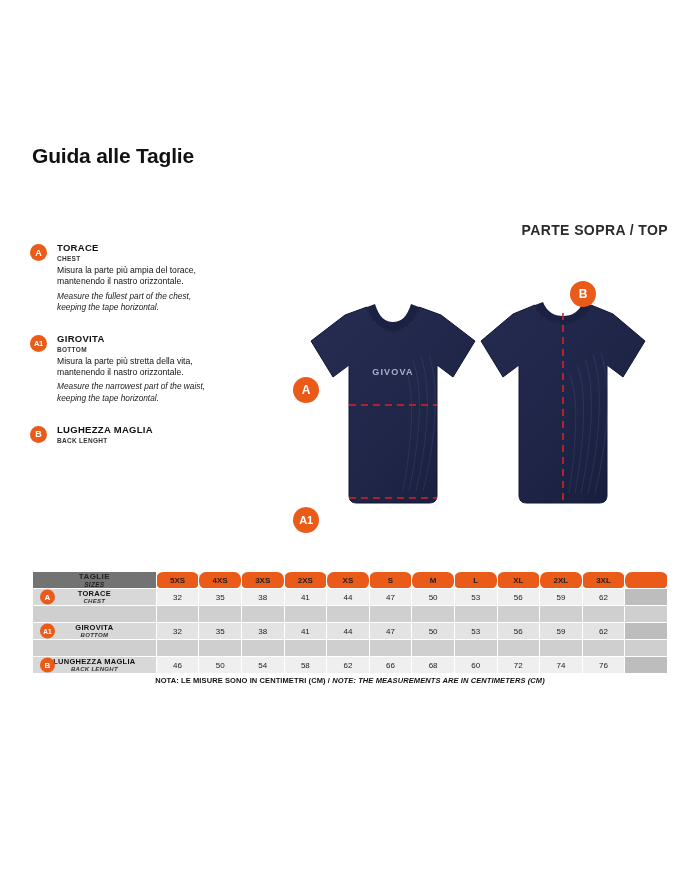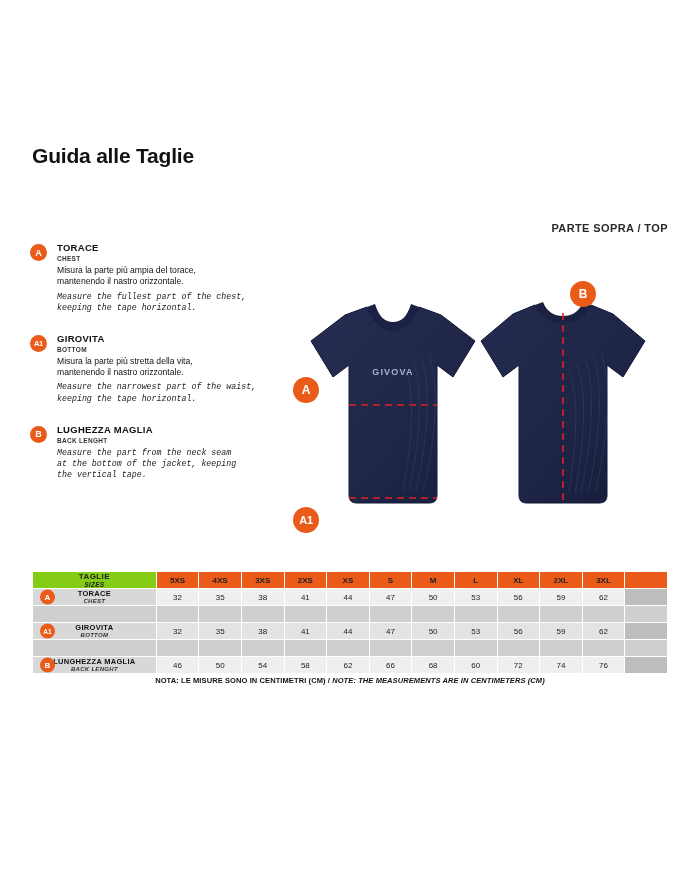--- a/index.html
+++ b/index.html
@@ -33,21 +33,21 @@
     font-style: italic;
     color: #111;
     line-height: 1.2;
     margin-top: 1px;
   }
 
   .top-label {
     position: absolute;
     right: 32px;
     top: 222px;
-    font-size: 11px;
+    font-size: 14px;
     font-weight: bold;
     letter-spacing: 0.4px;
     color: #2a2a2a;
   }
 
   
   .legend { position: absolute; left: 30px; top: 243px; width: 240px; }
   .legend-item { position: relative; padding-left: 27px; margin-bottom: 21px; }
   .badge {
     position: absolute;
@@ -84,21 +84,20 @@
     font-weight: normal;
     line-height: 1.32;
     color: #111;
   }
   .legend-en {
     font-size: 8.3px;
     font-style: italic;
     line-height: 1.34;
     color: #222;
     margin-top: 3px;
-    font-family: Liberation Mono, monospace;
   }
 
   
   .shirts { position: absolute; left: 285px; top: 295px; width: 390px; height: 260px; }
   .shirt-svg { position: absolute; top: 0; }
   .shirt-front { left: 20px; }
   .shirt-back { left: 190px; }
 
   .marker {
     position: absolute;
@@ -128,24 +127,24 @@
     padding: 0;
     height: 17px;
     text-align: center;
     font-size: 8px;
     color: #222;
     vertical-align: middle;
   }
   .col-label { width: 122px; }
   .col-size { width: 42px; }
 
-  .hdr { background: #84cc16; color: #fff; }
+  .hdr { background: #737373; color: #fff; }
   .hdr .hd-ital { font-style: italic; font-size: 6.5px; font-weight: bold; letter-spacing: 0.3px; }
   .hdr .hd-main { font-size: 8px; font-weight: bold; letter-spacing: 0.4px; }
-  th.hdr-size { background: #ea5b1a; color: #fff; font-size: 8px; font-weight: bold; }
+  th.hdr-size { background: #ea5b1a; color: #fff; font-size: 8px; font-weight: bold; border-radius: 7px; }
 
   td.lbl {
     background: #d8d8d8;
     text-align: right;
     padding-right: 6px;
     position: relative;
   }
   td.lbl .l1 { font-size: 7.5px; font-weight: bold; letter-spacing: 0.3px; color: #111; line-height: 1.05; }
   td.lbl .l2 { font-size: 6px; font-weight: bold; font-style: italic; letter-spacing: 0.3px; color: #333; line-height: 1.1; }
   td.lbl .badge-cell {
@@ -208,23 +207,20 @@
       <div class="legend-it" style="white-space:pre-line">Misura la parte più stretta della vita,
 mantenendo il nastro orizzontale.</div>
       <div class="legend-en" style="white-space:pre-line">Measure the narrowest part of the waist,
 keeping the tape horizontal.</div>
     </div>
 
     <div class="legend-item">
       <div class="badge">B</div>
       <div class="legend-title">LUGHEZZA MAGLIA</div>
       <div class="legend-sub">BACK LENGHT</div>
-      <div class="legend-en" style="white-space:pre-line">Measure the part from the neck seam
-at the bottom of the jacket, keeping
-the vertical tape.</div>
     </div>
 
   </div>
 
   <div class="shirts">
 
     <svg class="shirt-svg shirt-front" width="175" height="230" viewBox="0 0 175 230">
       <defs>
         <linearGradient id="gFront" x1="0" y1="0" x2="1" y2="1">
           <stop offset="0%" stop-color="#262d52"></stop>

